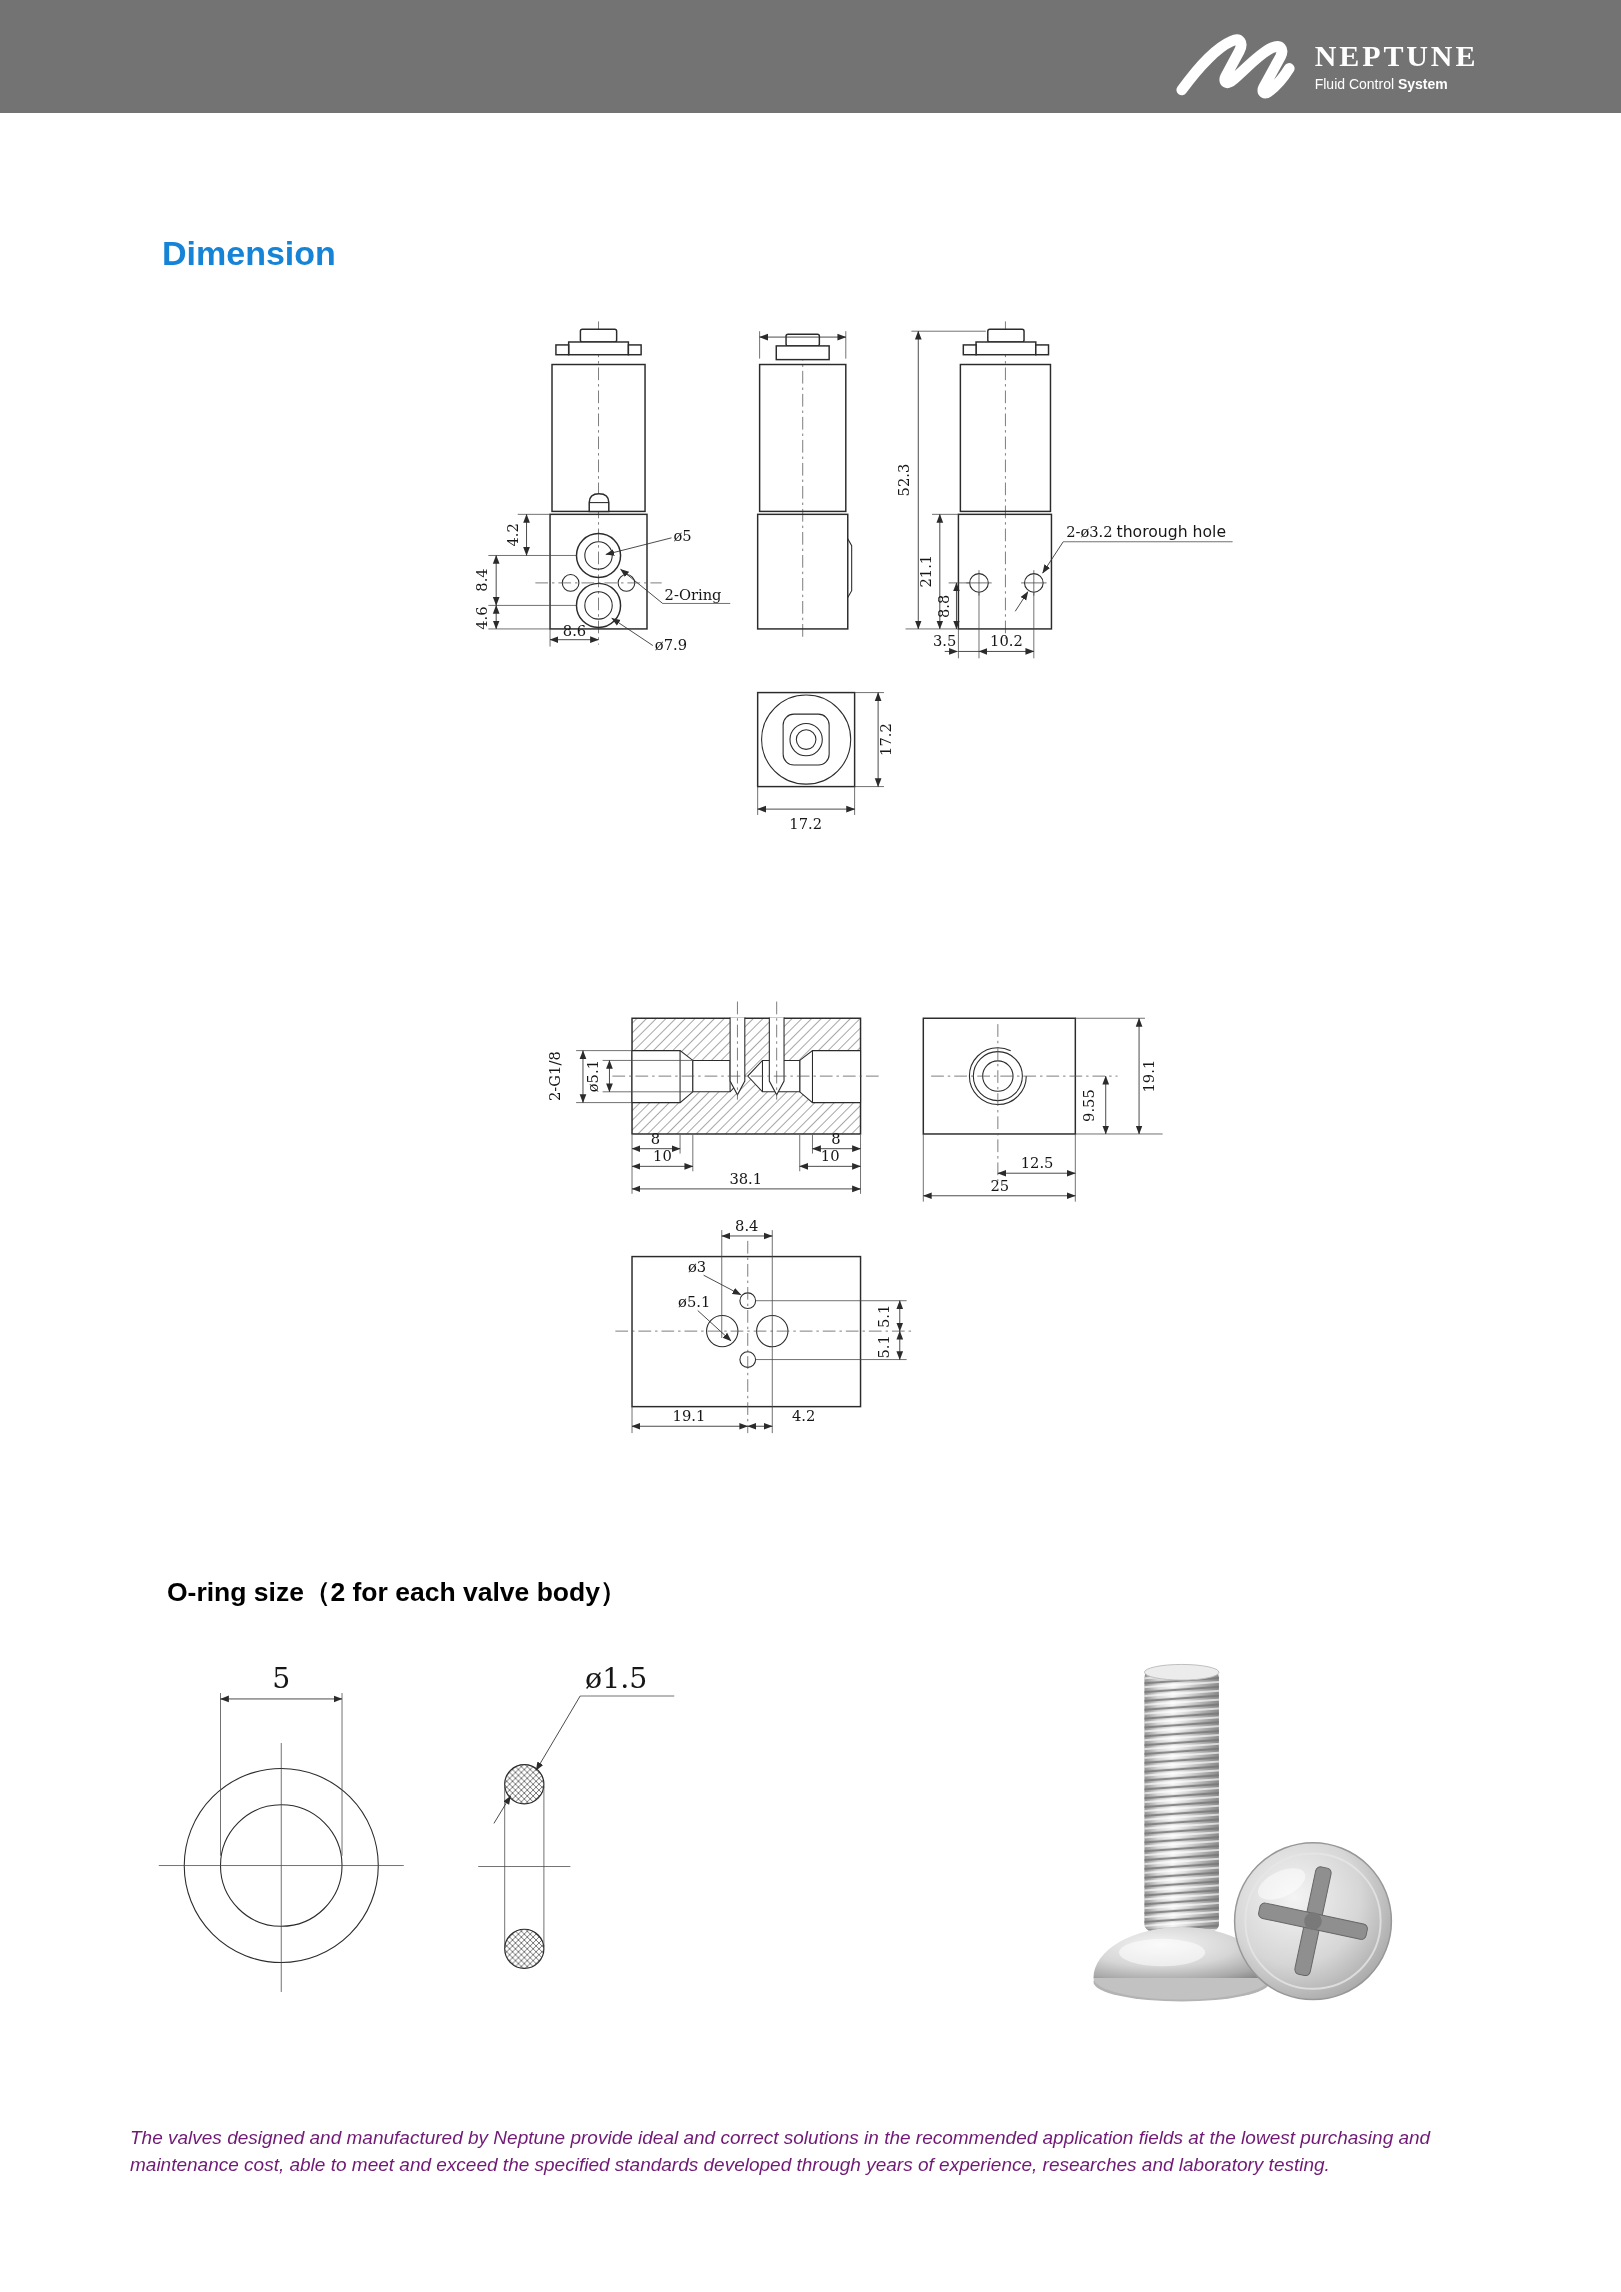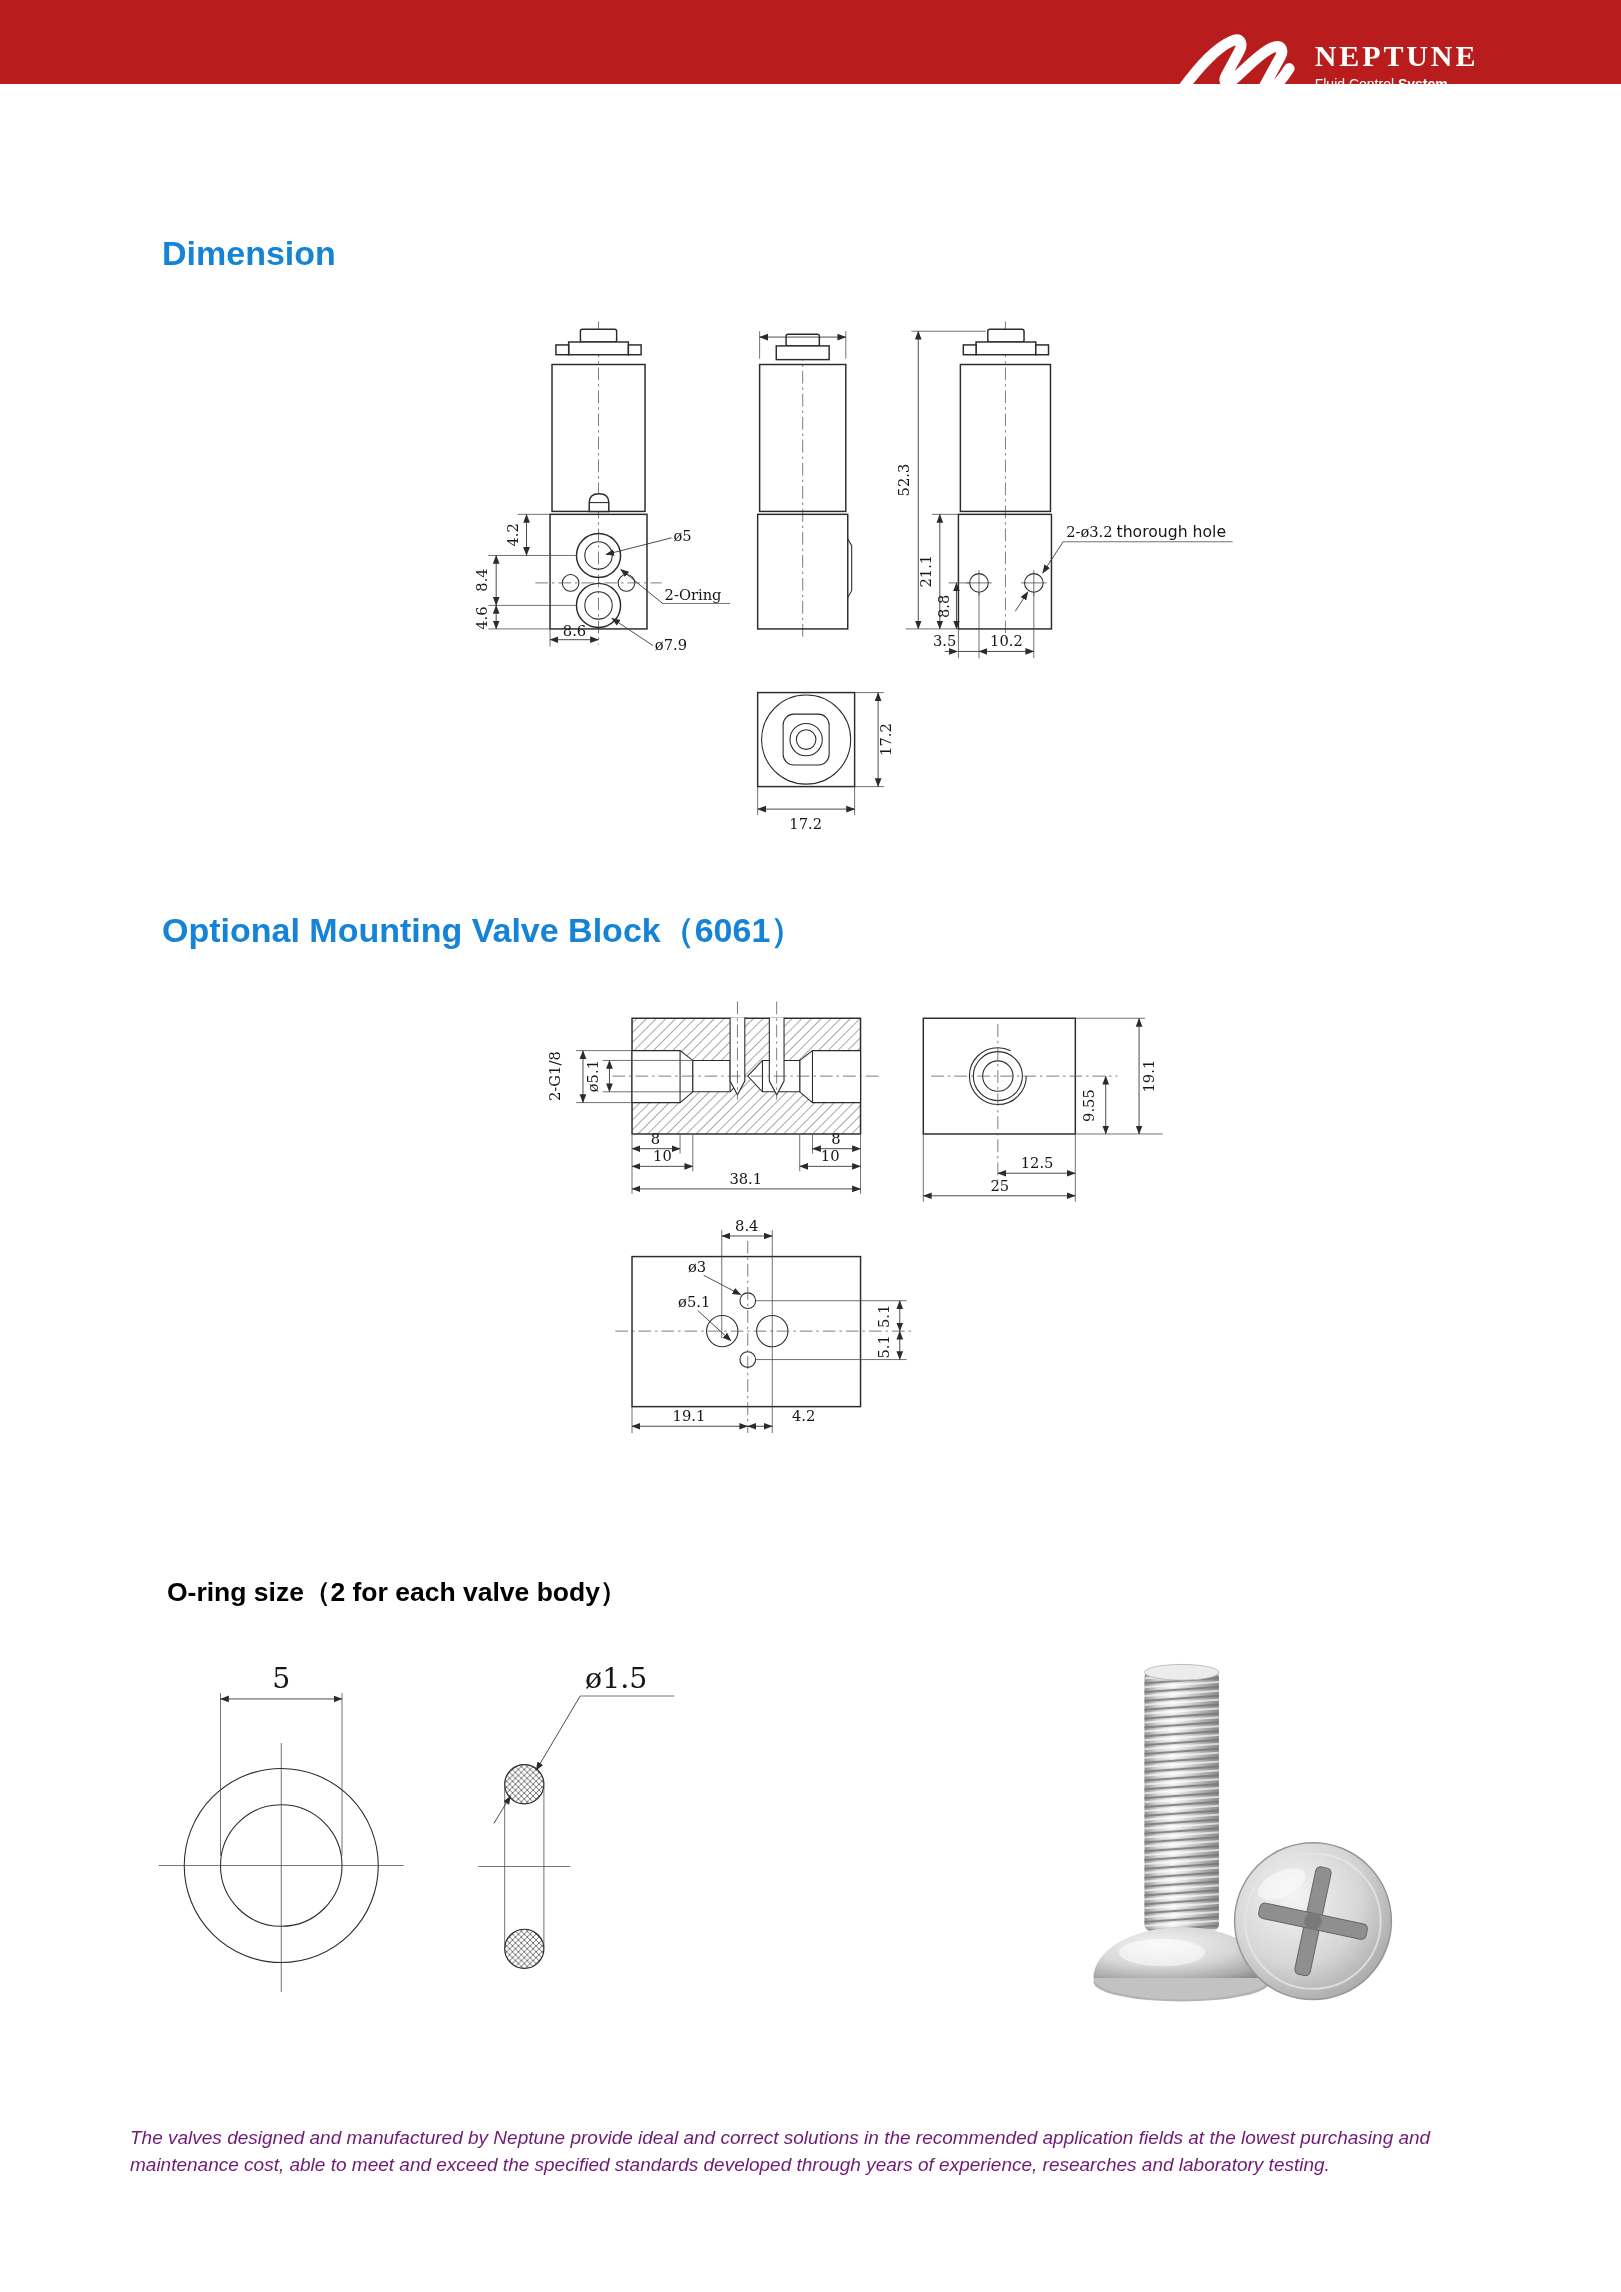--- a/index.html
+++ b/index.html
@@ -1,18 +1,18 @@
 <!DOCTYPE html>
 <html><head>
 <meta charset="utf-8">
 <style>
   html,body{margin:0;padding:0;background:#fff;}
   .page{position:relative;width:1621px;height:2293px;background:#fff;overflow:hidden;
         font-family:"Liberation Sans",sans-serif;}
-  .header{position:absolute;left:0;top:0;width:1621px;height:84px;background:#b91c1c;}
+  .header{position:absolute;left:0;top:0;width:1621px;height:113px;background:#737373;}
   .logo{position:absolute;left:1174px;top:33px;display:flex;align-items:center;gap:15.7px;}
   .brand-name{font-family:"Liberation Serif",serif;font-weight:bold;color:#fff;
               font-size:30px;letter-spacing:2.9px;line-height:1;}
   .brand-tag{color:#fff;font-size:14px;margin-top:4.9px;font-family:"Liberation Sans",sans-serif;}
   .brand-tag b{font-weight:bold;}
   h2.blue{position:absolute;margin:0;font-size:34px;font-weight:bold;color:#1583d6;
           font-family:"Liberation Sans",sans-serif;}
   .sub{position:absolute;margin:0;font-size:26.5px;font-weight:bold;color:#000000;
        font-family:"Liberation Sans",sans-serif;}
   .footer{position:absolute;left:130px;top:2105px;width:1370px;font-size:19px;
@@ -41,21 +41,20 @@
                  c8,-6 15,-15 20,-23" stroke="#ffffff" stroke-width="11" fill="none" stroke-linecap="round" stroke-linejoin="round"></path>
       </svg>
       <div>
         <div class="brand-name">NEPTUNE</div>
         <div class="brand-tag"><span>Fluid Control </span><b>System</b></div>
       </div>
     </div>
   </div>
 
   <h2 class="blue" style="left:162px;top:234px">Dimension</h2>
-  <h2 class="blue" style="left:162px;top:908px">Optional Mounting Valve Block（6061）</h2>
   <p class="sub" style="left:167px;top:1574px">O-ring size（2 for each valve body）</p>
 
   <svg style="left:431px;top:294px" width="1000" height="568" viewBox="0 0 1020 580">
     <defs>
       <marker id="arrV" viewBox="0 0 10 10" refX="9.5" refY="5" markerWidth="10" markerHeight="10" orient="auto-start-reverse">
           <path d="M0,1.2 L10,5 L0,8.8 Z" fill="#2b2b2b"></path>
         </marker>
     </defs>
 
     <g>

